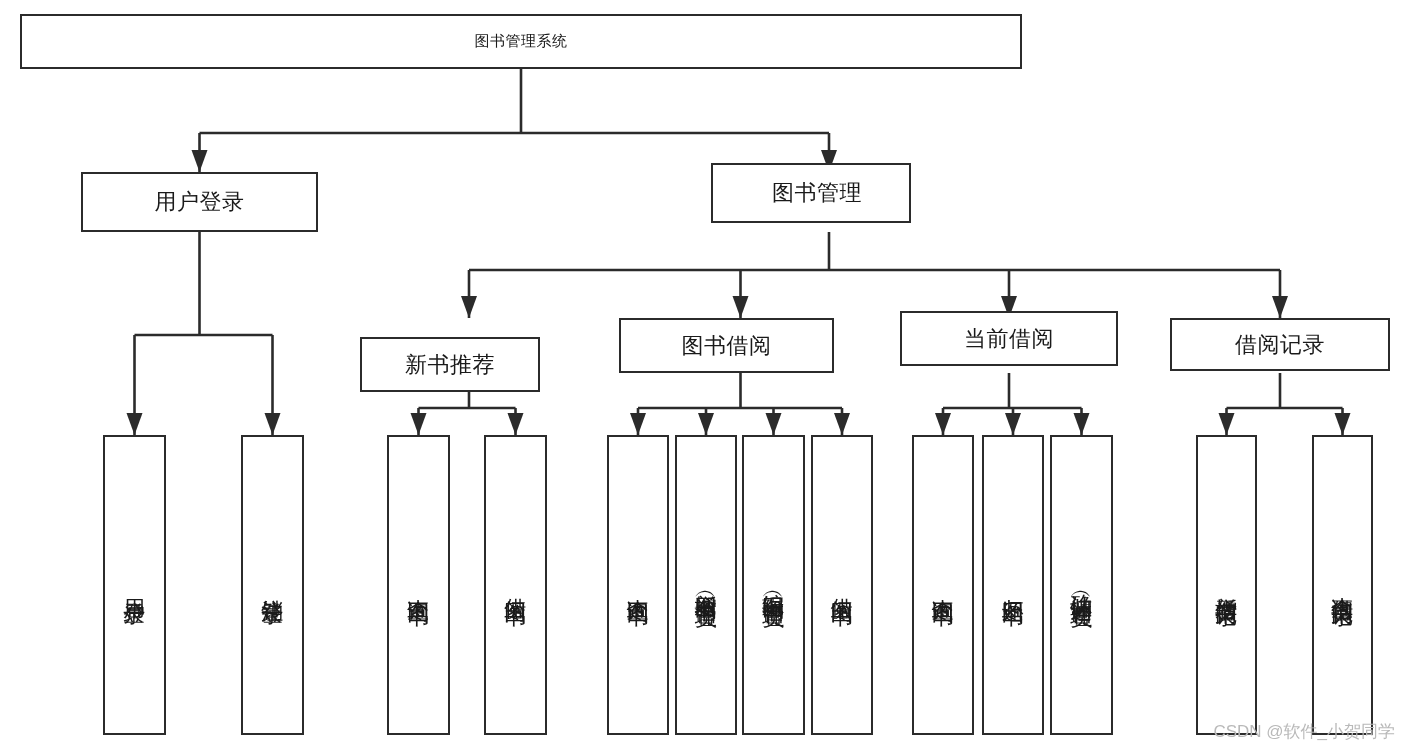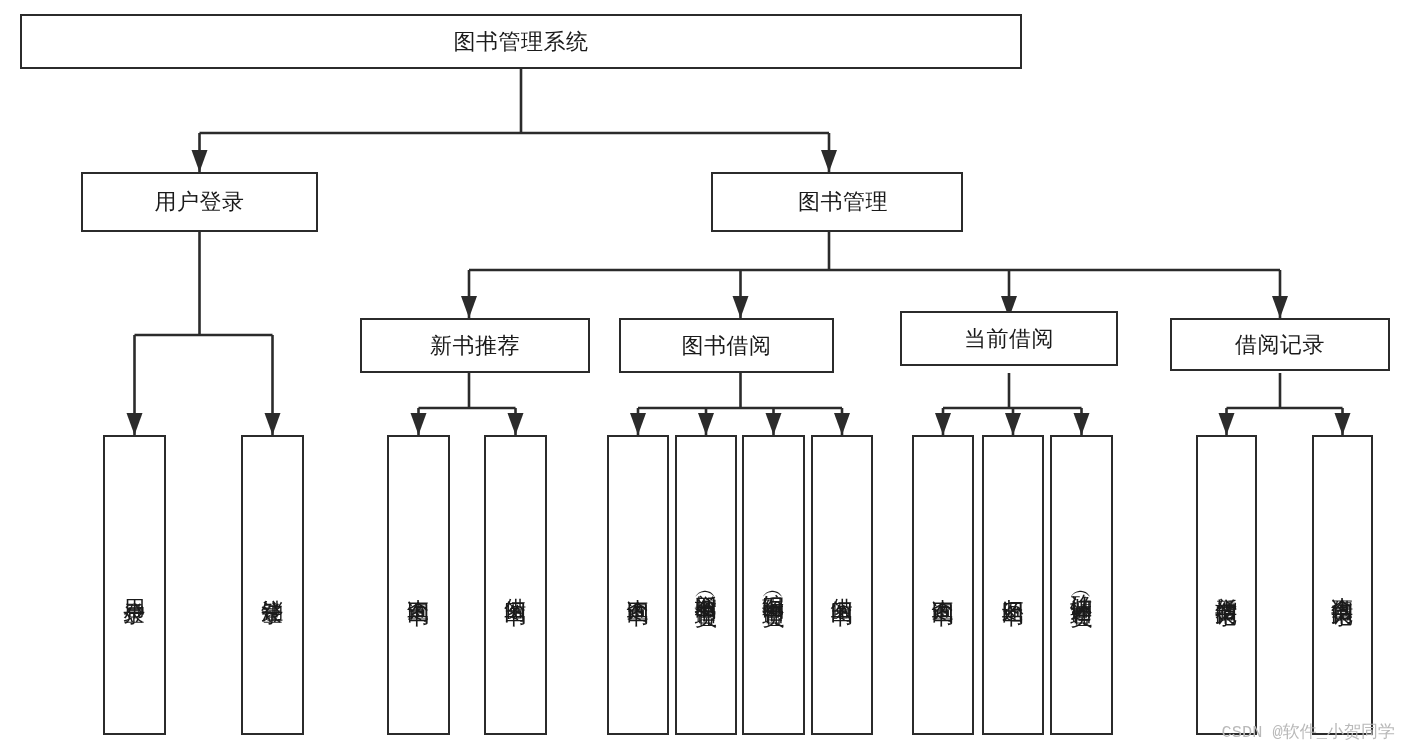--- a/index.html
+++ b/index.html
@@ -42,21 +42,21 @@
     font-size: 22px;
     letter-spacing: 0.5px;
   }
   .node.vertical .node-label {
     writing-mode: vertical-rl;
     text-orientation: upright;
     font-size: 22px;
     letter-spacing: 2px;
   }
   .node.root .node-label {
-    font-size: 22px;
+    font-size: 15px;
   }
   #connectors {
     position: absolute;
     left: 0;
     top: 0;
     width: 1405px;
     height: 747px;
     pointer-events: none;
   }
   #connectors line,
@@ -68,21 +68,21 @@
   #connectors polygon.arrow-head {
     fill: #2b2b2b;
     stroke: none;
   }
   #watermark {
     position: absolute;
     right: 10px;
     bottom: 4px;
     color: #b9b9b9;
     font-size: 17px;
-    font-family: Liberation Mono, monospace;
+    font-family: Liberation Sans, sans-serif;
     white-space: nowrap;
     user-select: none;
   }
 </style>
 </head>
 <body>
 
 <div id="diagram-root">
 
   <svg id="connectors" viewBox="0 0 1405 747" width="1405" height="747">
@@ -140,24 +140,24 @@
       <polygon class="arrow-head" points="1334.5,413 1350.5,413 1342.5,435"></polygon>
     </svg>
 
   <div id="node-layer">
       <div class="node horizontal root" style="left: 20px; top: 14px; width: 1002px; height: 55px;">
         <span class="node-label">图书管理系统</span>
       </div>
       <div class="node horizontal" style="left: 81px; top: 172px; width: 237px; height: 60px;">
         <span class="node-label">用户登录</span>
       </div>
-      <div class="node horizontal" style="left: 711px; top: 172px; width: 252px; height: 60px; padding-left: 12px;">
+      <div class="node horizontal" style="left: 711px; top: 163px; width: 200px; height: 60px; padding-left: 12px;">
         <span class="node-label">图书管理</span>
       </div>
-      <div class="node horizontal" style="left: 360px; top: 318px; width: 230px; height: 55px;">
+      <div class="node horizontal" style="left: 360px; top: 337px; width: 180px; height: 55px;">
         <span class="node-label">新书推荐</span>
       </div>
       <div class="node horizontal" style="left: 619px; top: 318px; width: 215px; height: 55px;">
         <span class="node-label">图书借阅</span>
       </div>
       <div class="node horizontal" style="left: 900px; top: 311px; width: 218px; height: 55px;">
         <span class="node-label">当前借阅</span>
       </div>
       <div class="node horizontal" style="left: 1170px; top: 318px; width: 220px; height: 53px;">
         <span class="node-label">借阅记录</span>

